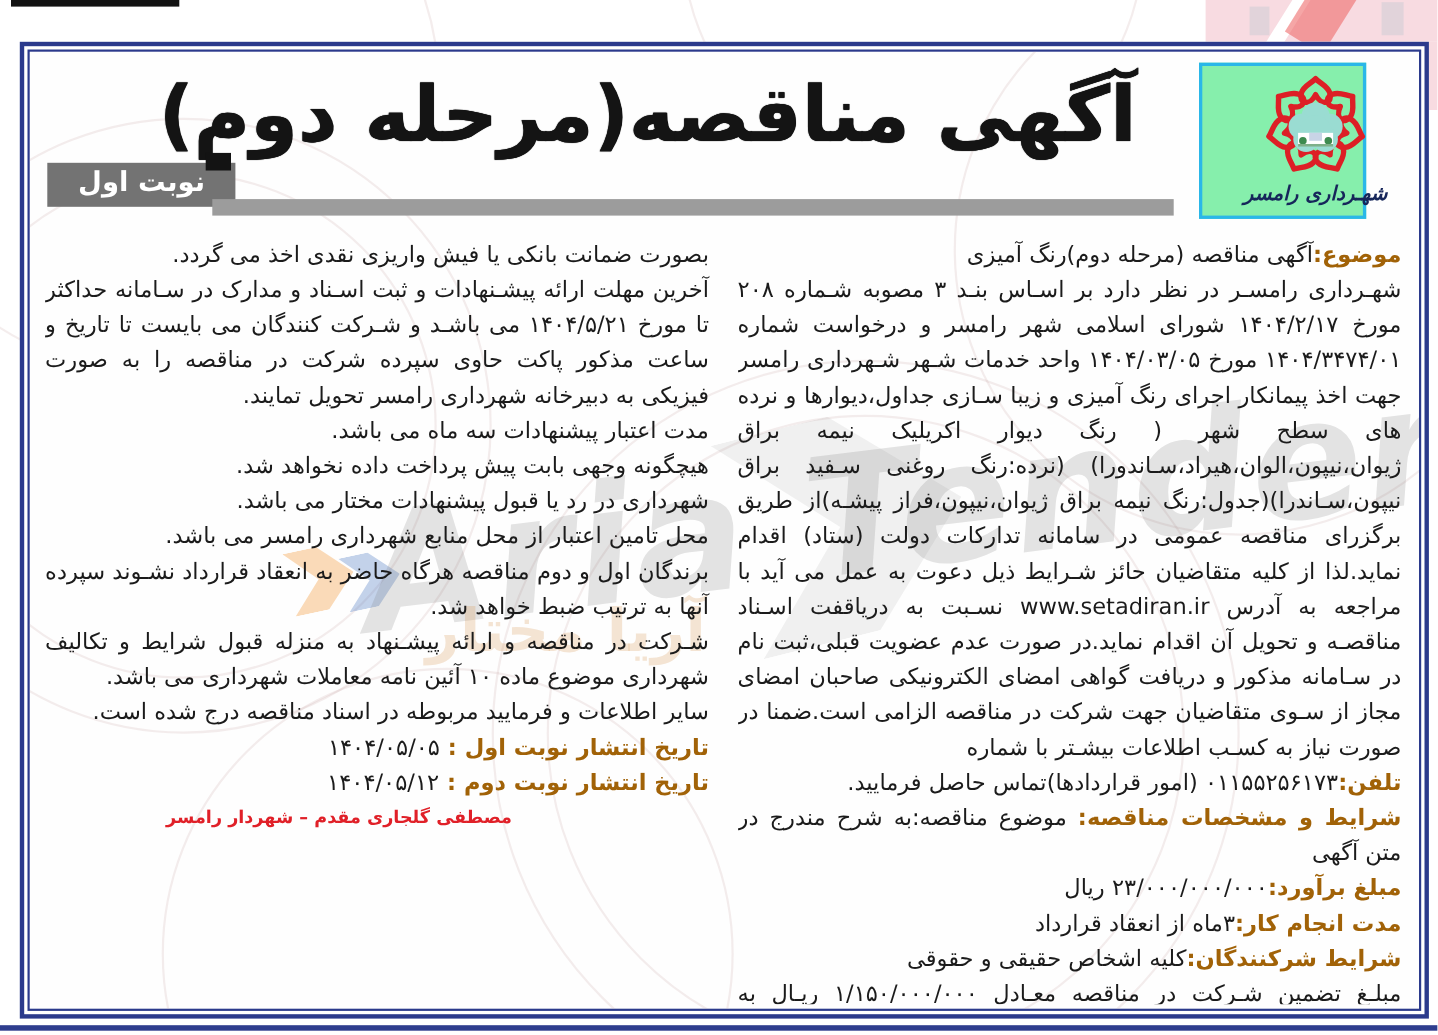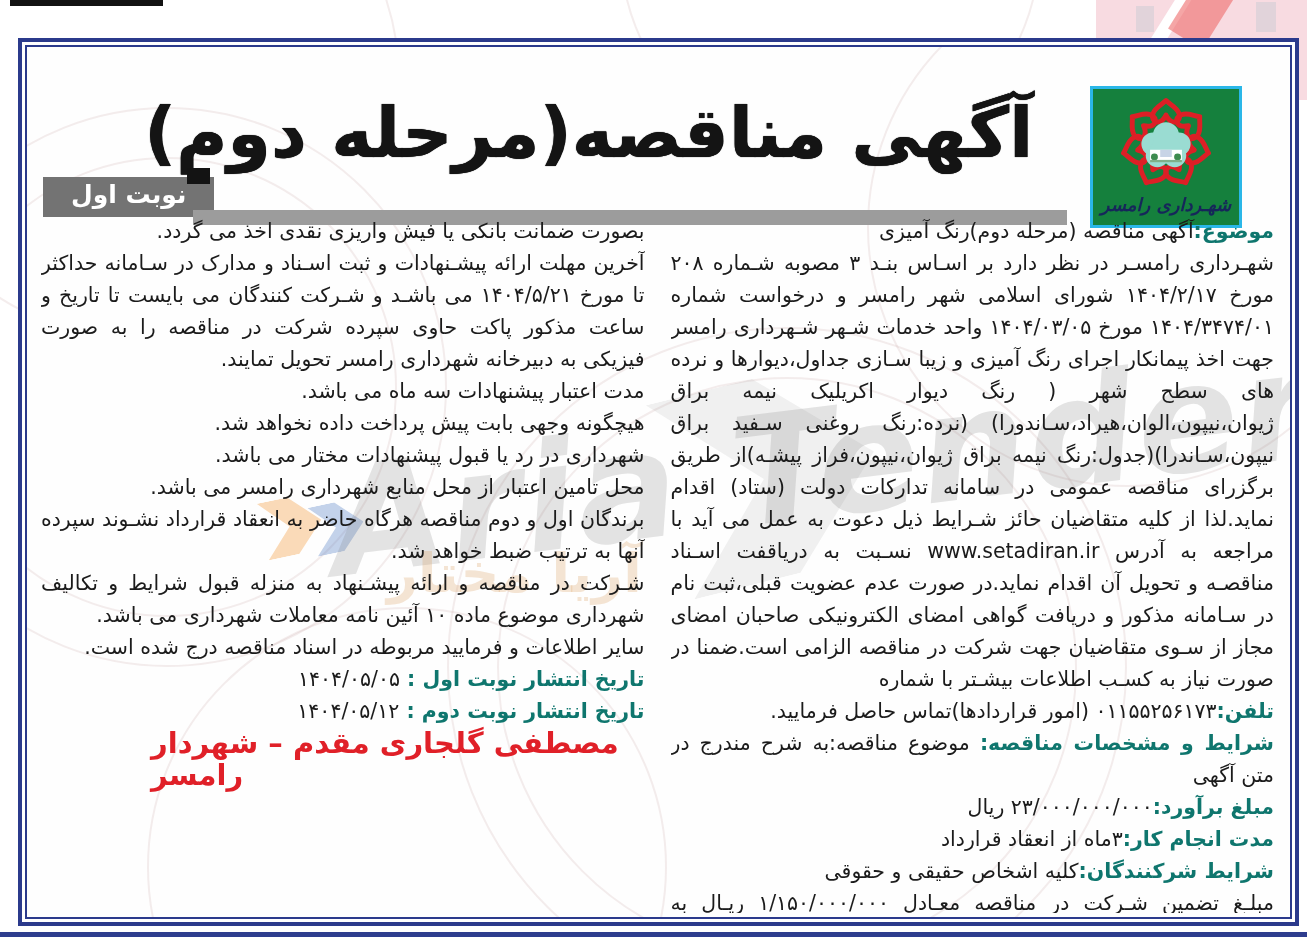--- a/index.html
+++ b/index.html
@@ -29,36 +29,36 @@
   .wm-fa { position:absolute; left:360px; top:495px; font-size:54px; font-weight:bold;
            color:rgba(216,150,82,.25); letter-spacing:14px; pointer-events:none; }
   .wm-chevron { position:absolute; left:640px; top:330px; width:210px; height:200px; background:rgba(150,150,150,.13);
                 clip-path:polygon(0 0, 52% 0, 100% 50%, 52% 100%, 0 100%, 46% 50%); transform:rotate(-14deg); pointer-events:none; }
   .wm-mini-a { position:absolute; left:235px; top:450px; width:60px; height:58px; background:rgba(244,152,54,.35);
                clip-path:polygon(0 0, 52% 0, 100% 50%, 52% 100%, 0 100%, 46% 50%); transform:rotate(-12deg); pointer-events:none; }
   .wm-mini-b { position:absolute; left:285px; top:455px; width:52px; height:50px; background:rgba(60,110,190,.30);
                clip-path:polygon(0 0, 52% 0, 100% 50%, 52% 100%, 0 100%, 46% 50%); transform:rotate(-12deg); pointer-events:none; }
 
   
-  .header { position:absolute; top:0; left:0; right:0; height:168px;margin-top:29px; }
+  .header { position:absolute; top:0; left:0; right:0; height:168px; }
   .title { position:absolute; top:-8px; right:235px; left:95px; height:132px; direction:rtl;
            font-size:70px; line-height:130px; font-weight:bold; color:#141414; text-align:center;
            text-shadow:0 0 1px #141414, 0.5px 0 0 #141414; white-space:nowrap; }
-  .logo-box { position:absolute; top:10px; right:48px; width:152px; height:142px; border:3px solid #2ab7e8; background:#15803d; }
+  .logo-box { position:absolute; top:10px; right:48px; width:152px; height:142px; border:3px solid #2ab7e8; background:#86efac;padding-left:30px; }
   .badge { position:absolute; left:16px; top:101px; background:#737373; color:#fff; font-weight:bold;
            font-size:25px; line-height:36px; padding:0 28px 4px 28px; direction:rtl; }
   .badge-square { position:absolute; left:160px; top:92px; width:23px; height:16px; background:#131313; }
   .gray-rule { position:absolute; left:166px; top:134px; width:874px; height:15px; background:#9c9c9c; }
 
   
   .columns { position:absolute; top:168px; left:14px; right:16px; bottom:4px; display:flex; gap:26px; direction:rtl; }
   .col { flex:1 1 0; overflow:hidden; }
   .para { direction:rtl; font-size:20.5px; line-height:32px; text-align:justify; color:#1b1b1b; }
-  .lbl { color:#0f766e; font-weight:bold; }
-  .p-red { color:#e02028; font-weight:bold; font-size:29px; }
+  .lbl { color:#a16207; font-weight:bold; }
+  .p-red { color:#e02028; font-weight:bold; font-size:16px; }
   .a-center { text-align:right; }
   .a-left { text-align:left; padding-left:110px; }
 </style>
 </head>
 <body>
 
 <div class="page">
 
   <div class="top-black-bar"></div>
 

